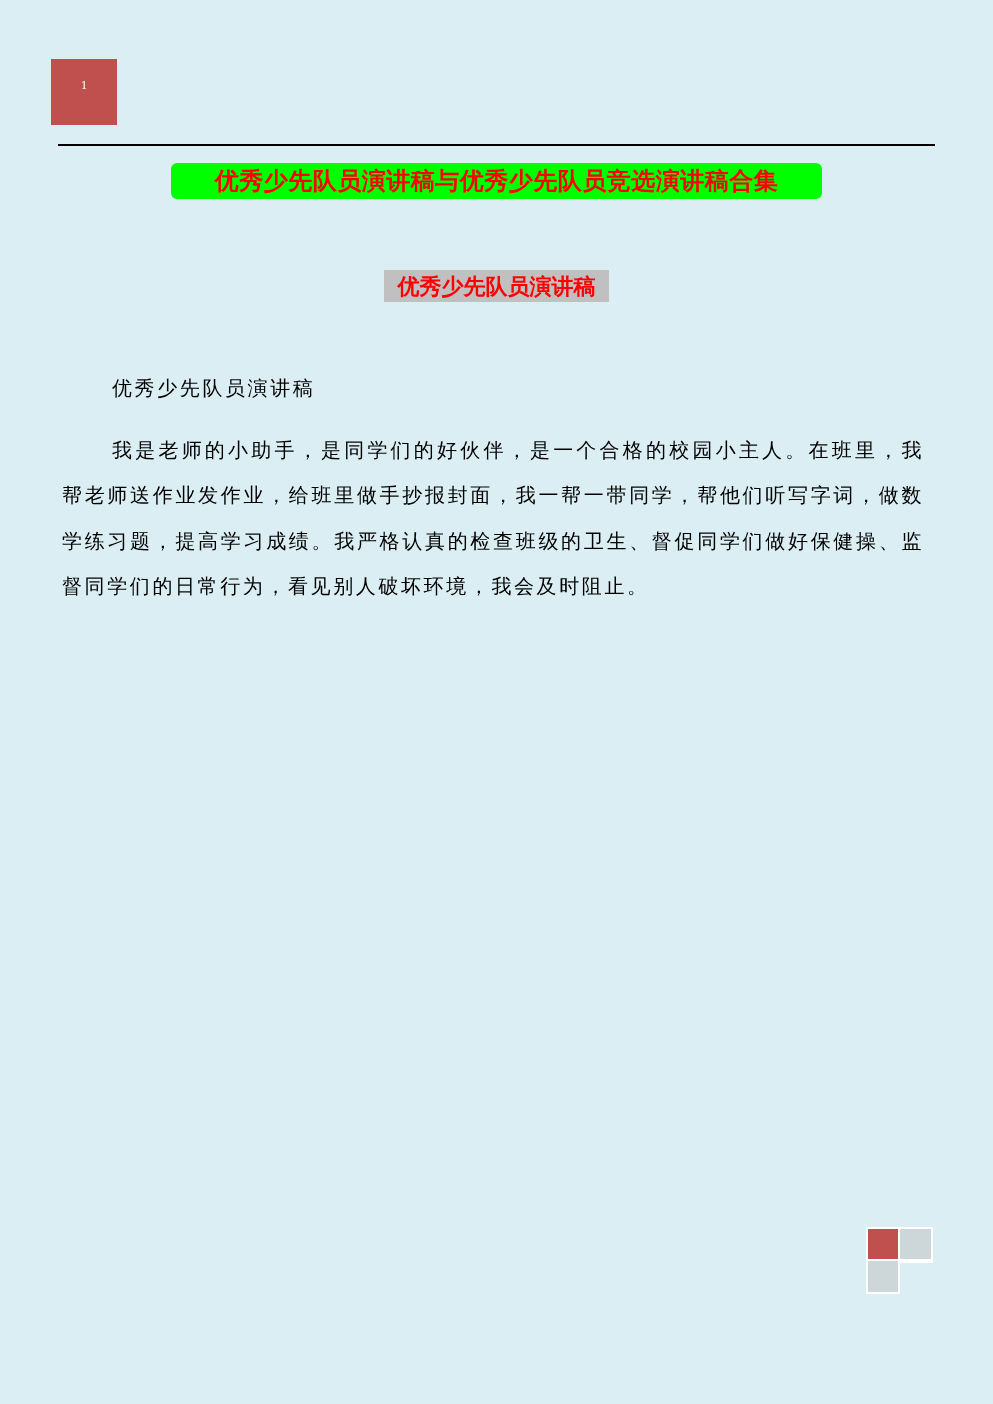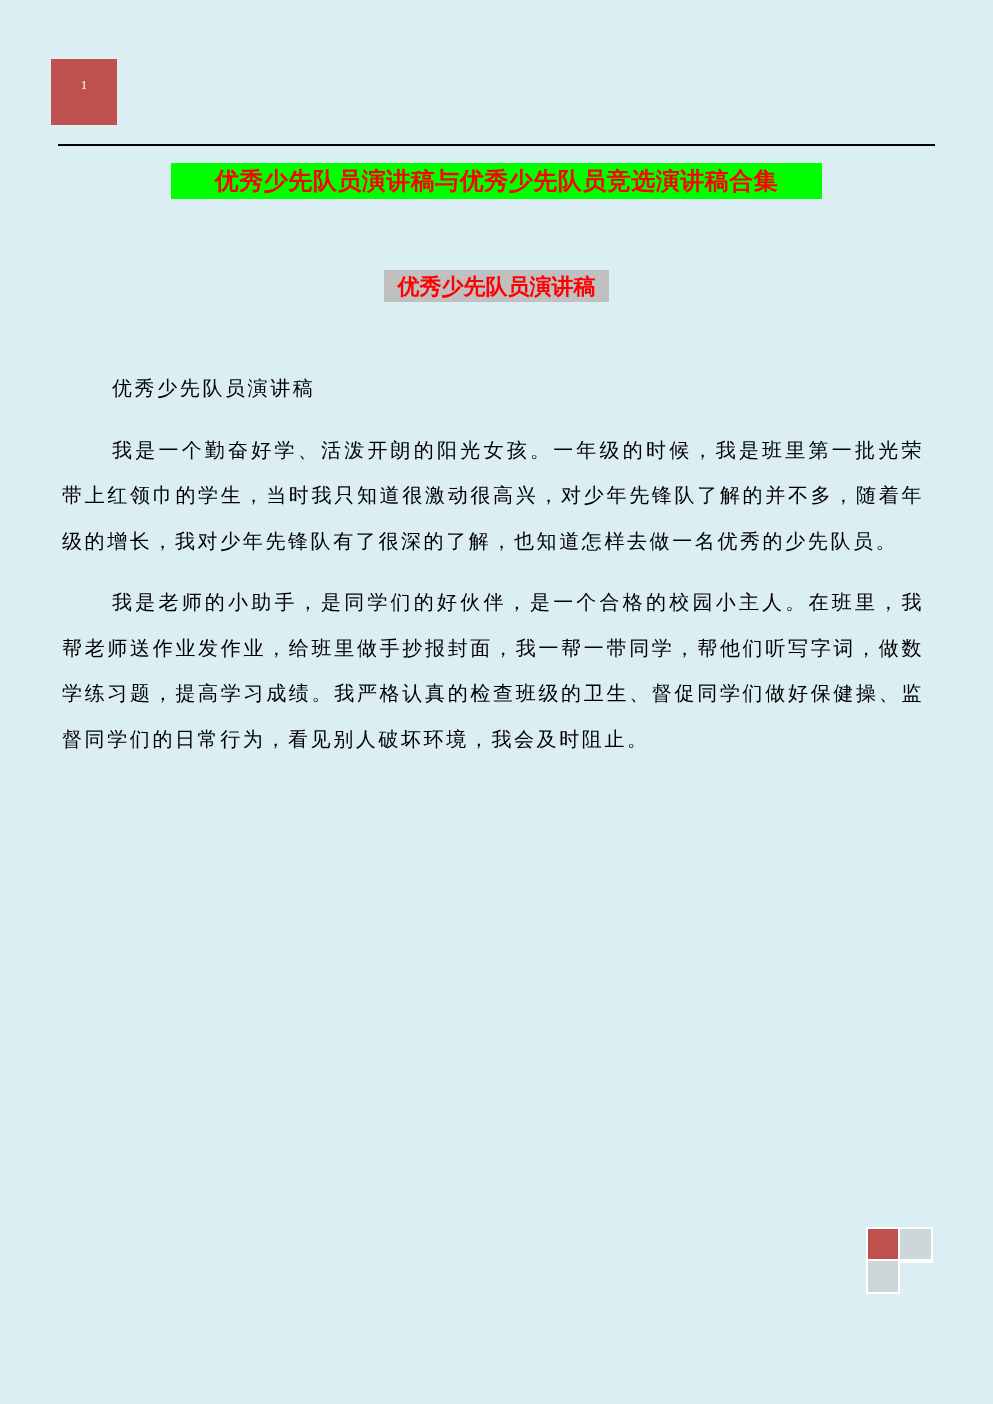--- a/index.html
+++ b/index.html
@@ -47,20 +47,21 @@
       height: 36px;
       background: #00ff00;
       color: #ff0000;
       font-family: "DejaVu Serif", "Liberation Serif", serif;
       font-size: 24px;
       line-height: 36px;
       text-align: center;
       white-space: nowrap;
       letter-spacing: 0.5px;
       font-weight: bold;
+      border-radius: 6px;
     }
     .sub-title {
       position: absolute;
       left: 384px;
       top: 270px;
       width: 225px;
       height: 32px;
       background: #c0c0c0;
       color: #ff0000;
       font-family: "DejaVu Serif", "Liberation Serif", serif;
@@ -111,21 +112,20 @@
 </div>
 
 <div class="header-rule"></div>
 
 <div class="main-title">优秀少先队员演讲稿与优秀少先队员竞选演讲稿合集</div>
 
 <div class="sub-title">优秀少先队员演讲稿</div>
 
 <div class="body">
   <p class="para">优秀少先队员演讲稿</p>
-  <p class="para">我是一个勤奋好学、活泼开朗的阳光女孩。一年级的时候，我是班里第一批光荣带上红领巾的学生，当时我只知道很激动很高兴，对少年先锋队了解的并不多，随着年级的增长，我对少年先锋队有了很深的了解，也知道怎样去做一名优秀的少先队员。</p>
   <p class="para">我是老师的小助手，是同学们的好伙伴，是一个合格的校园小主人。在班里，我帮老师送作业发作业，给班里做手抄报封面，我一帮一带同学，帮他们听写字词，做数学练习题，提高学习成绩。我严格认真的检查班级的卫生、督促同学们做好保健操、监督同学们的日常行为，看见别人破坏环境，我会及时阻止。</p>
 </div>
 
 <div class="deco">
   <div class="frame" style="left:0;top:0;width:67px;height:36px;"></div>
   <div class="frame" style="left:0;top:0;width:34px;height:67px;"></div>
   <div class="sq" style="left:2px;top:2px;background:#c0504d;"></div>
   <div class="sq" style="left:34px;top:2px;background:#cdd7da;width:31px;"></div>
   <div class="sq" style="left:2px;top:34px;background:#cdd7da;height:31px;"></div>
 </div>

